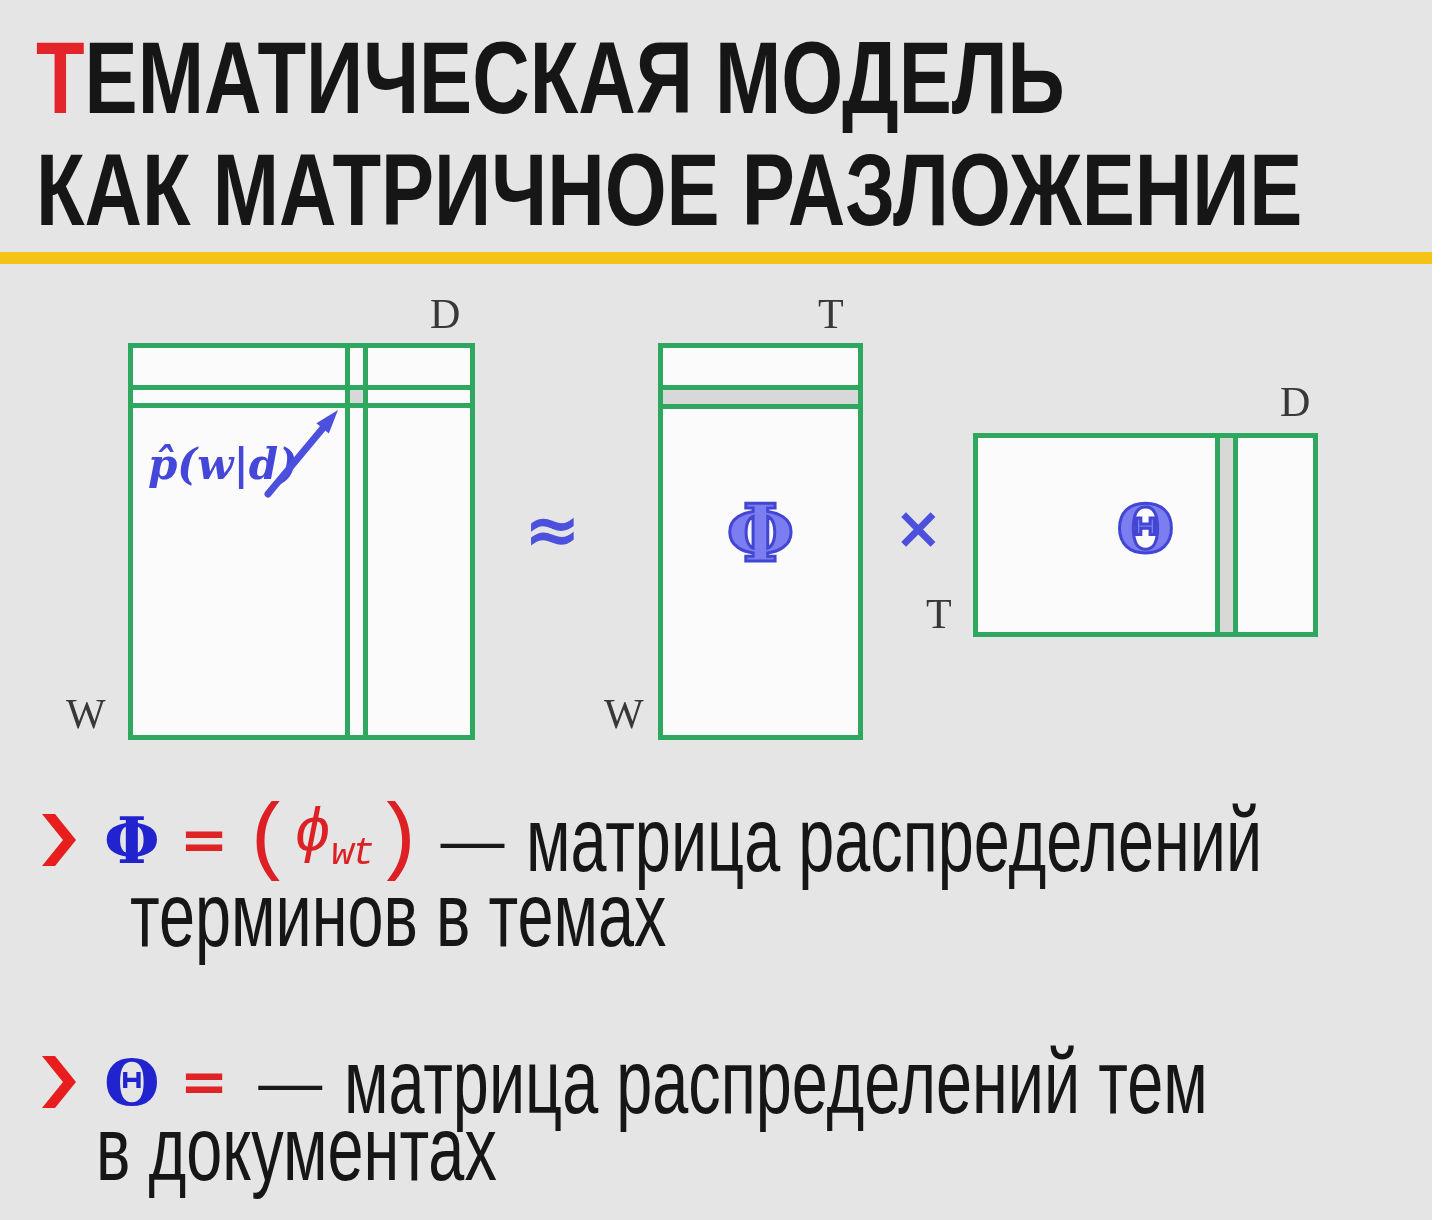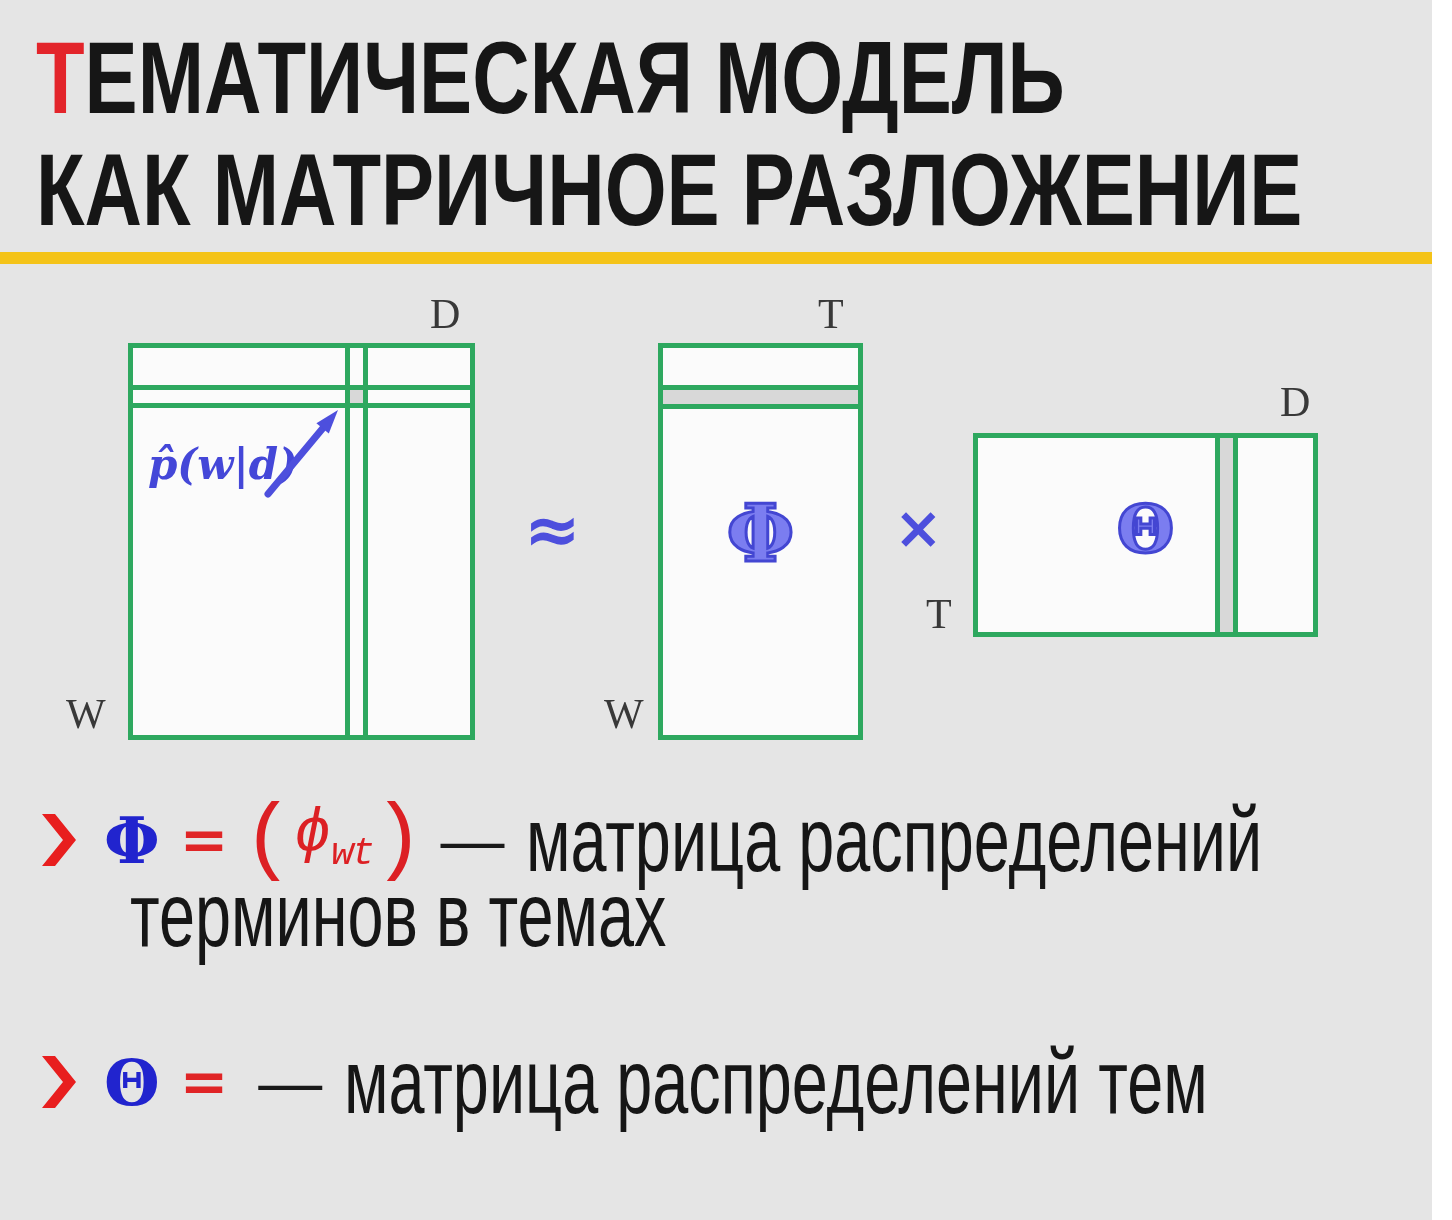--- a/index.html
+++ b/index.html
@@ -143,14 +143,17 @@
 
   <div class="bullet b2">
     <svg class="chev-icon" viewBox="0 0 34 52">
       <polygon points="0,0 13,0 34,26 13,52 0,52 21,26" fill="#e81e1e"></polygon>
     </svg>
     <span class="fsym">Θ</span>
     <span class="feq">=</span>
     <span class="fdash">—</span>
     <span class="btext">матрица распределений тем</span>
   </div>
+  <div class="bline2 bl2">
+    <span class="inner">в документах</span>
+  </div>
 
 </div>
 
 </body></html>

